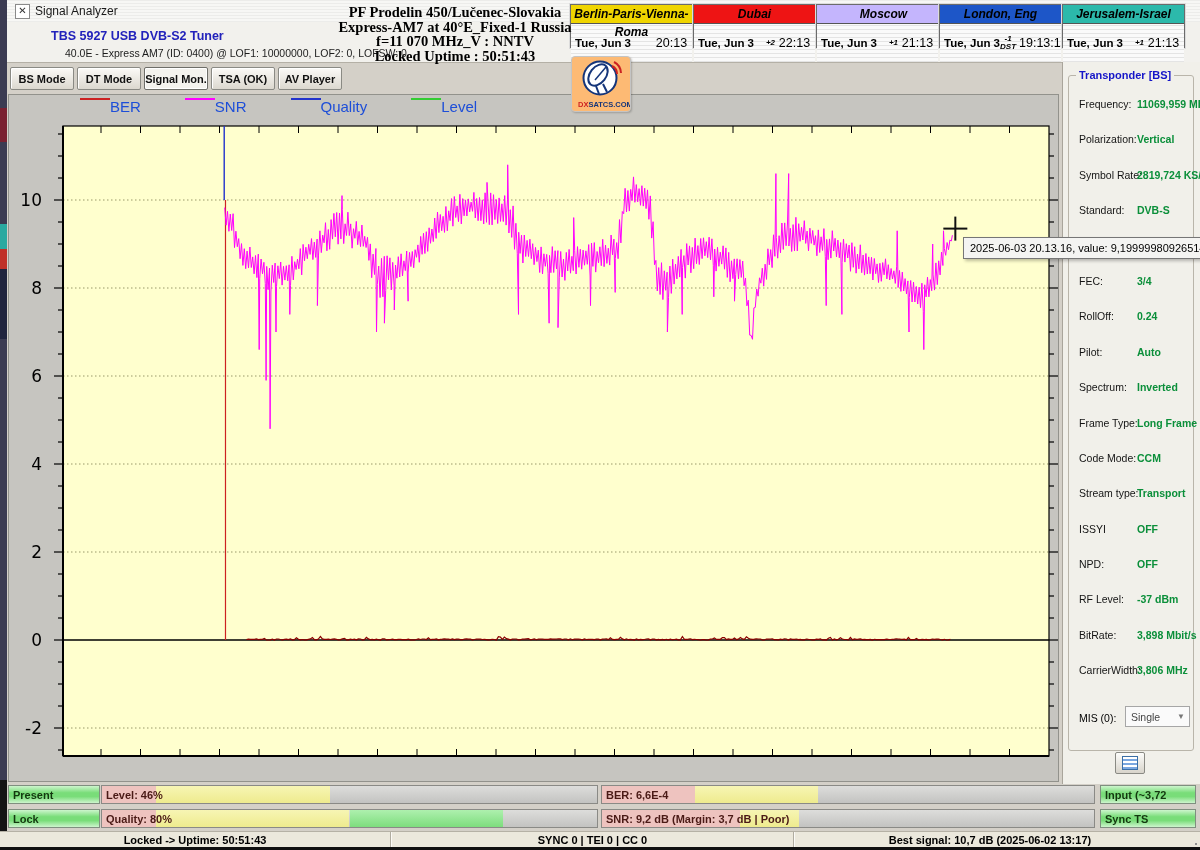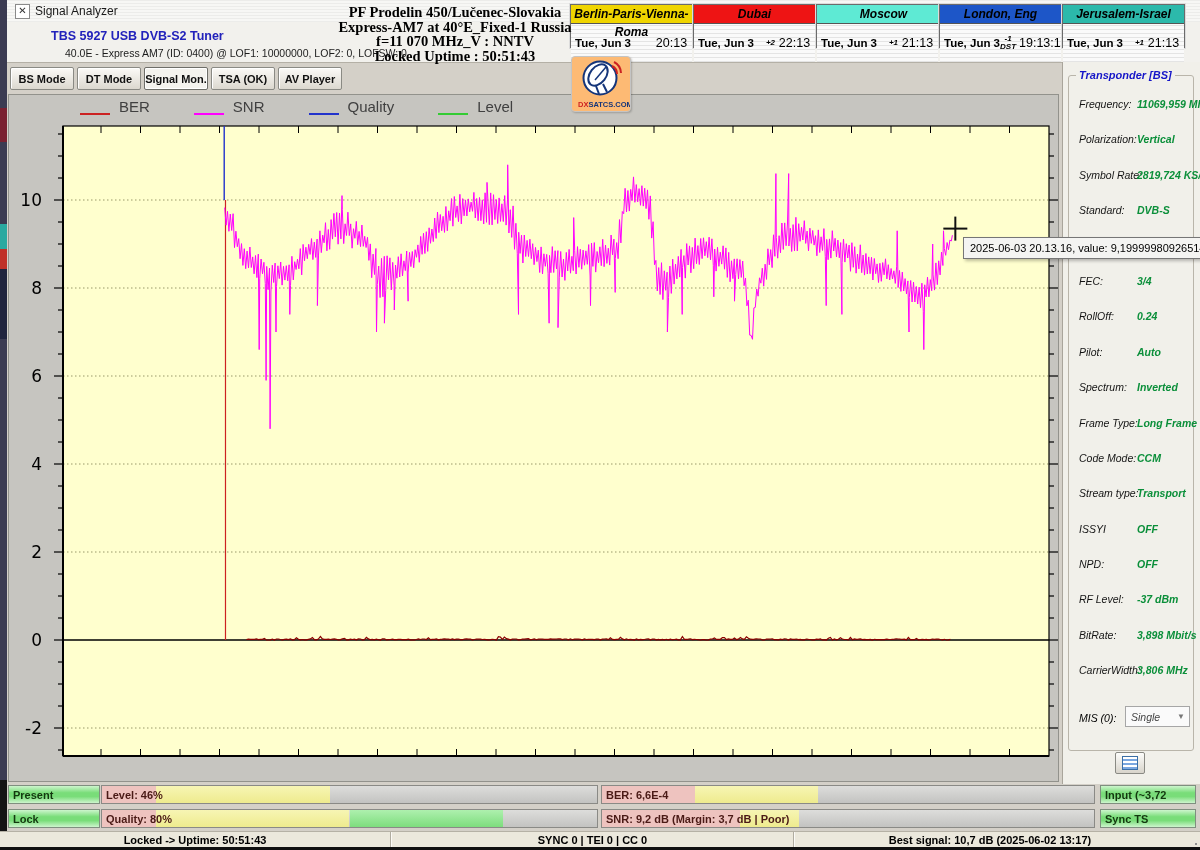--- a/index.html
+++ b/index.html
@@ -36,31 +36,31 @@
   .ctime{margin-left:3px;font-weight:normal;font-size:12.5px;min-width:33px;text-align:center;white-space:nowrap;}
   
   .tabs{position:absolute;left:10px;top:67px;display:flex;gap:3px;}
   .tab{width:64px;height:23px;font-family:"Liberation Sans",sans-serif;font-size:11px;font-weight:bold;
     background:linear-gradient(180deg,#fbfaf7,#dcd8cf);border:1px solid #8a8a84;border-radius:2px;
     box-shadow:inset 1px 1px 0 #fff;color:#111;padding:0;}
   .tab.active{background:#f4f3ee;box-shadow:inset 0 0 0 1px #fff;border-color:#6e6e68;}
   
   .chartpanel{position:absolute;left:8px;top:94px;width:1049px;height:686px;background:#c6c5c0;border:1px solid #92928c;}
   .legend{position:absolute;left:80px;top:98px;display:flex;gap:44px;align-items:center;z-index:5;}
-  .litem{display:flex;align-items:flex-end;gap:9px;font-size:15px;color:#404040;}
+  .litem{display:flex;align-items:flex-start;font-size:15px;color:#1d4ed8;}
   .lline{display:inline-block;width:30px;height:2px;}
   #chartsvg{position:absolute;left:0;top:0;}
   
   .logo{position:absolute;left:571px;top:56px;width:58px;height:54px;background:#fdba74;border:1px solid #c4c4c4;
     border-radius:4px;z-index:40;box-shadow:1px 1px 2px rgba(0,0,0,.2);}
   
   .tooltip{position:absolute;left:963px;top:237px;height:16px;line-height:16px;padding:2px 6px;background:#f4f4f2;
     border:1px solid #767676;font-size:11px;white-space:nowrap;z-index:50;box-shadow:2px 2px 3px rgba(0,0,0,.25);}
   
-  .rpanel{position:absolute;left:1062px;top:62px;width:138px;height:722px;background:#f1f0ea;border-left:1px solid #a9a59b;font-style:italic;}
+  .rpanel{position:absolute;left:1062px;top:62px;width:138px;height:722px;background:#f1f0ea;border-left:1px solid #a9a59b;}
   .groupbox{position:absolute;left:5px;top:13px;width:124px;height:674px;border:1px solid #b9b5aa;border-radius:3px;}
   .gtitle{position:absolute;left:13px;top:7px;background:#f1f0ea;padding:0 3px;font-size:11px;font-weight:bold;color:#1515c8;}
   .trows{position:absolute;left:12px;top:36px;width:122px;}
   .trow{position:relative;height:14px;margin-bottom:21.4px;}
   .tlabel{position:absolute;left:4px;top:0;font-size:10.5px;color:#141414;white-space:nowrap;}
   .tvalue{position:absolute;left:62px;top:0;font-size:10.5px;font-weight:bold;color:#0b8f3a;white-space:nowrap;}
   .mislabel{position:absolute;left:16px;top:650px;font-size:10.5px;}
   .misselect{position:absolute;left:62px;top:644px;width:58px;height:19px;font-size:10.5px;color:#444;
     background:#fafafa;border:1px solid #a6a6a6;display:flex;align-items:center;padding-left:5px;}
   .misselect .chev{margin-left:auto;margin-right:4px;font-size:8px;color:#777;}
@@ -132,21 +132,21 @@
     <div class="cbody">
       <span class="cdate">Tue, Jun 3</span>
       <span class="coff">
           <i>+2</i>
           <i></i>
         </span>
       <span class="ctime">22:13</span>
     </div>
   </div>
   <div class="clock" style="left:816px">
-    <div class="chead" style="background: #5eead4; padding-left: 12px;">Moscow</div>
+    <div class="chead" style="background: #c4b5fd; padding-left: 12px;">Moscow</div>
     <div class="cbody">
       <span class="cdate">Tue, Jun 3</span>
       <span class="coff">
           <i>+1</i>
           <i></i>
         </span>
       <span class="ctime">21:13</span>
     </div>
   </div>
   <div class="clock" style="left:939px">

